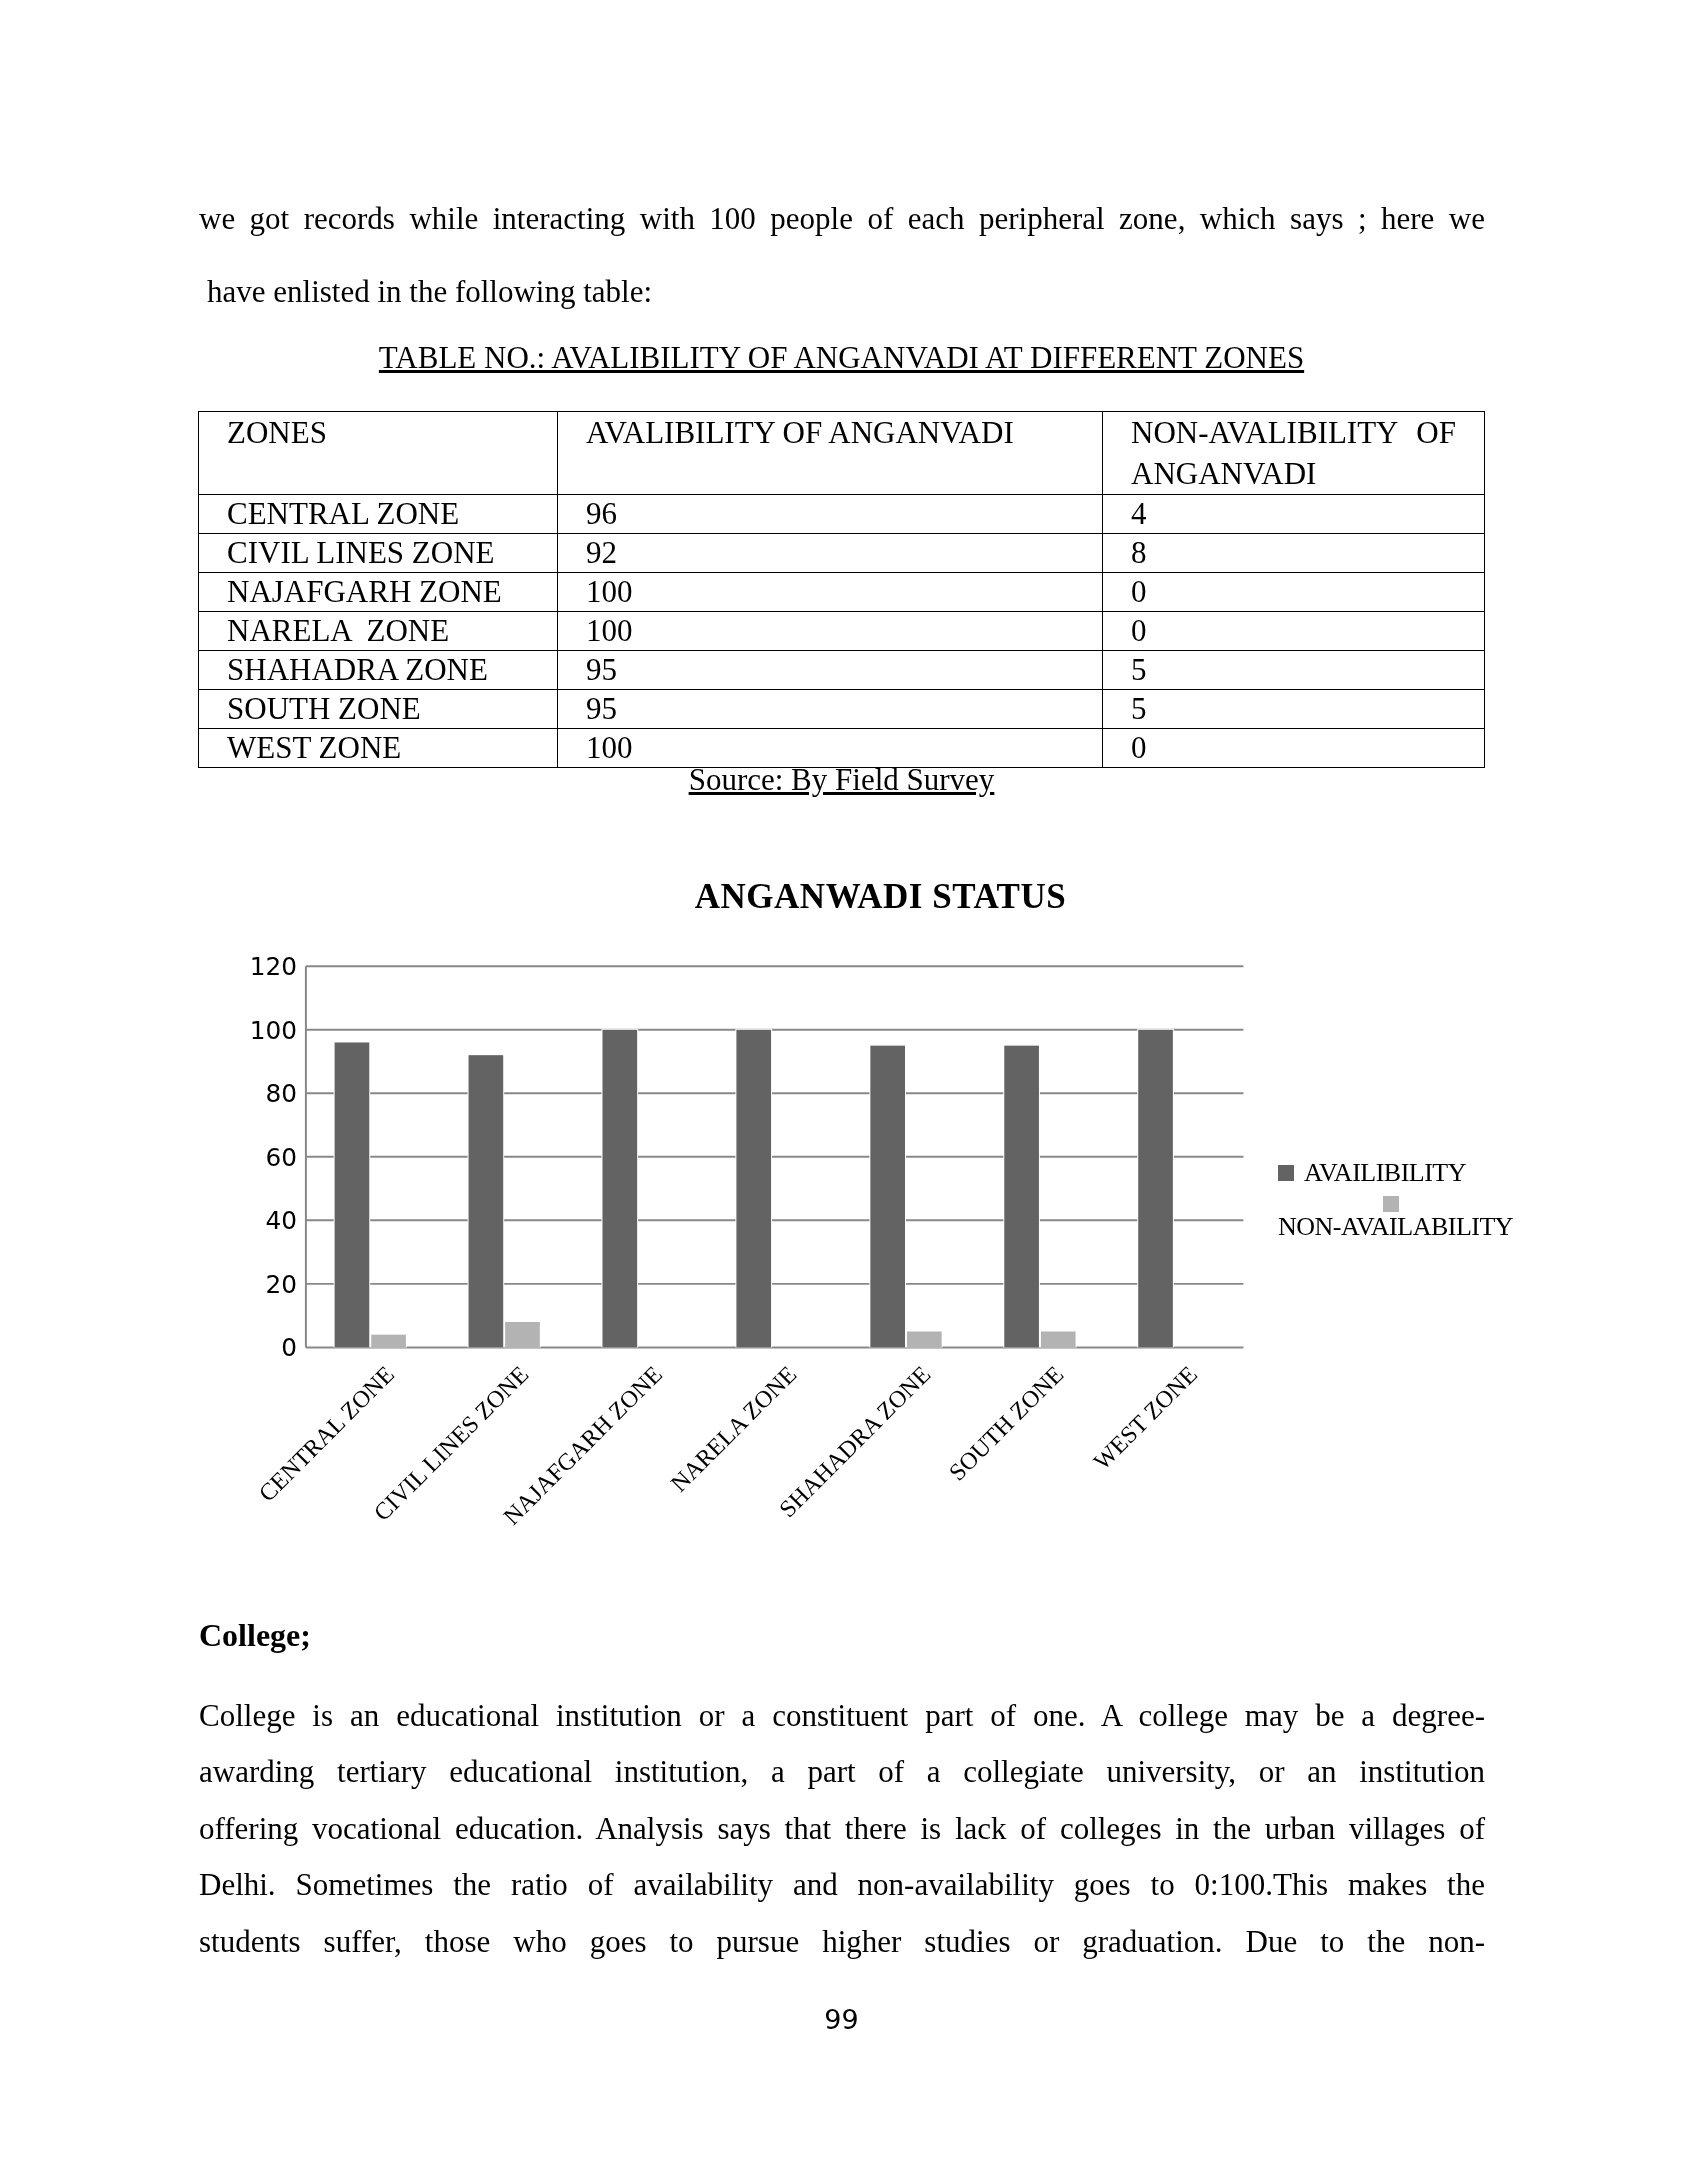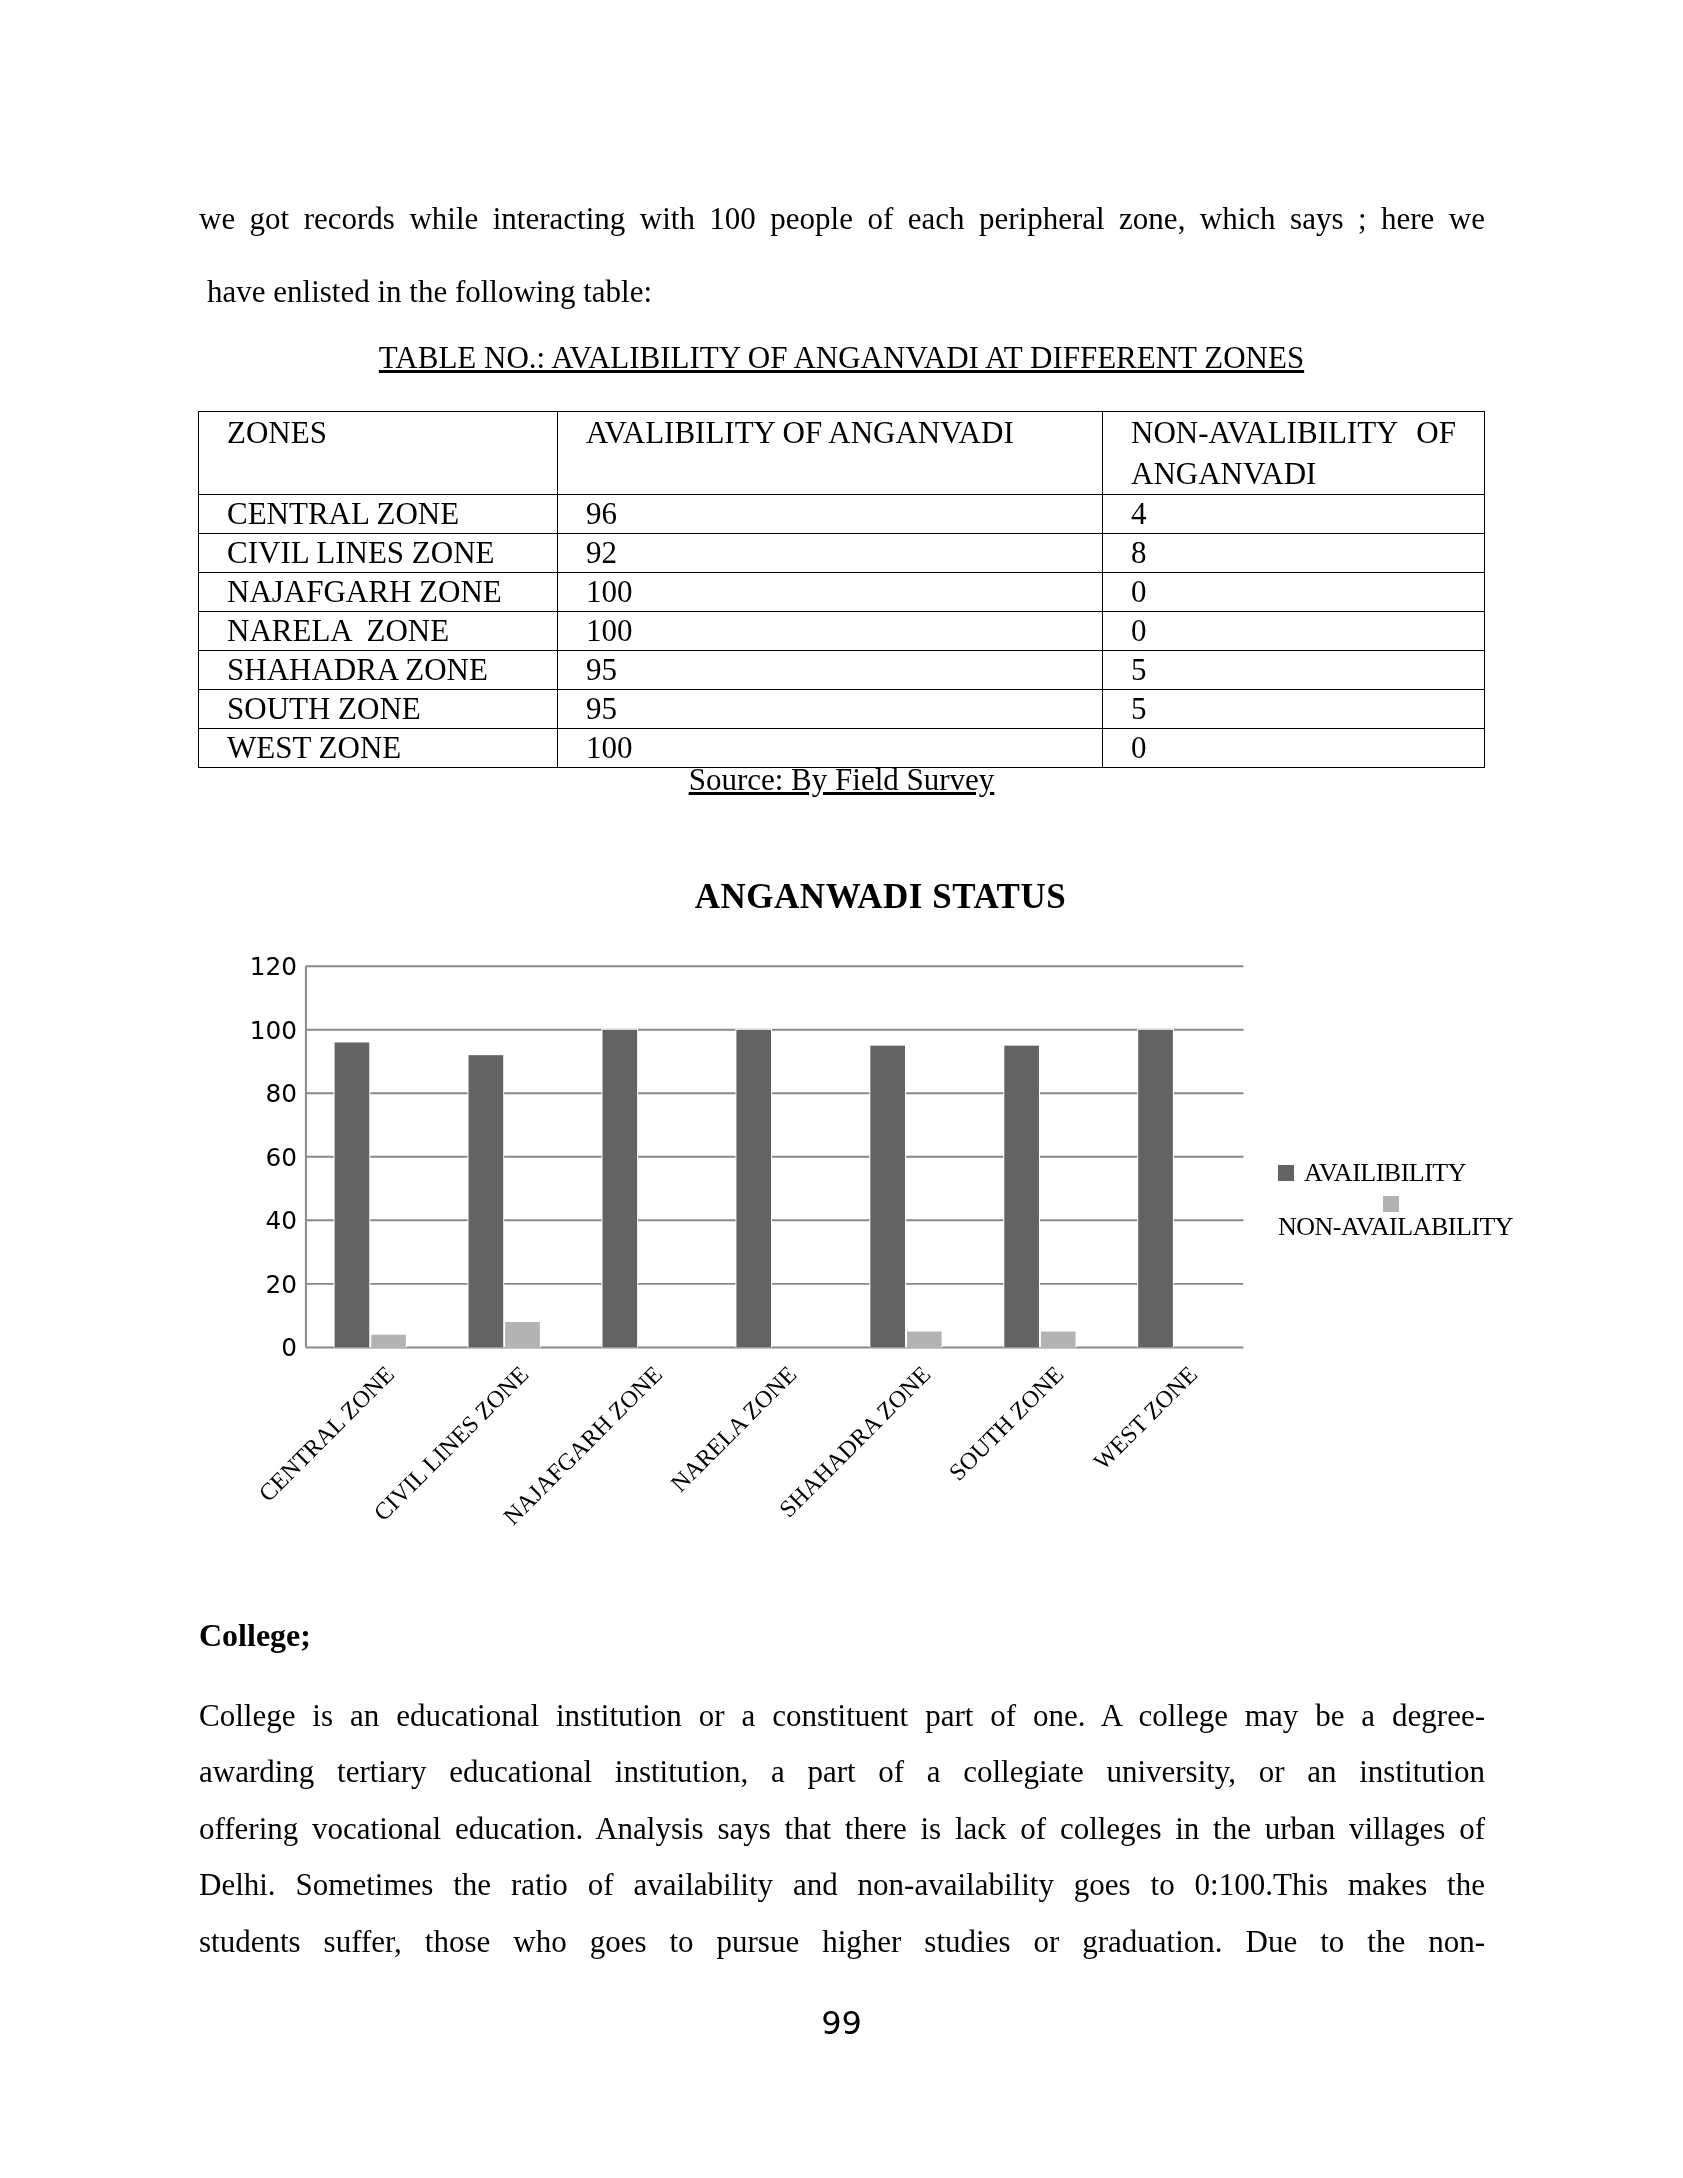--- a/index.html
+++ b/index.html
@@ -13,21 +13,21 @@
   table.data td { border: 1.5px solid #000; padding: 0 28px; vertical-align: top; line-height: 38px; height: 38px; }
   table.data tr.hdr td { height: 81px; line-height: 41px; }
   .col1 { width: 302px; } .col2 { width: 488px; }
   .hdr-split { display: flex; justify-content: space-between; }
   .chart-title { position: absolute; left: 0; width: 1683px; top: 877px; text-align: center; font-size: 35px; font-weight: bold; letter-spacing: 0.5px; margin-left: 39px; }
   svg#chart { position: absolute; left: 0; top: 0; }
   .legend { position: absolute; left: 1278px; font-size: 26px; letter-spacing: -0.5px; display: flex; align-items: center; }
   .legend .sw { width: 16px; height: 16px; margin-right: 10px; display: inline-block; }
   .xlabel { position: absolute; font-size: 24px; white-space: nowrap; transform-origin: 100% 0%; transform: rotate(-45deg); }
   .heading { position: absolute; left: 199px; top: 1617px; font-size: 32px; font-weight: bold; }
-  .pagenum { position: absolute; left: 0; width: 1683px; top: 2004px; text-align: center; font-size: 32px; }
+  .pagenum { position: absolute; left: 0; width: 1683px; top: 2004px; text-align: center; font-size: 27px; }
 </style>
 </head>
 <body>
 
 <div class="line justify serif" style="top:201px;">we got records while interacting with 100 people of each peripheral zone, which says ; here we</div>
 <div class="line serif" style="top:274px;margin-left:8px;">have enlisted in the following table:</div>
 
 <div class="caption serif" style="top:340px;">TABLE NO.: AVALIBILITY OF ANGANVADI AT DIFFERENT ZONES</div>
 
 <table class="data serif">

